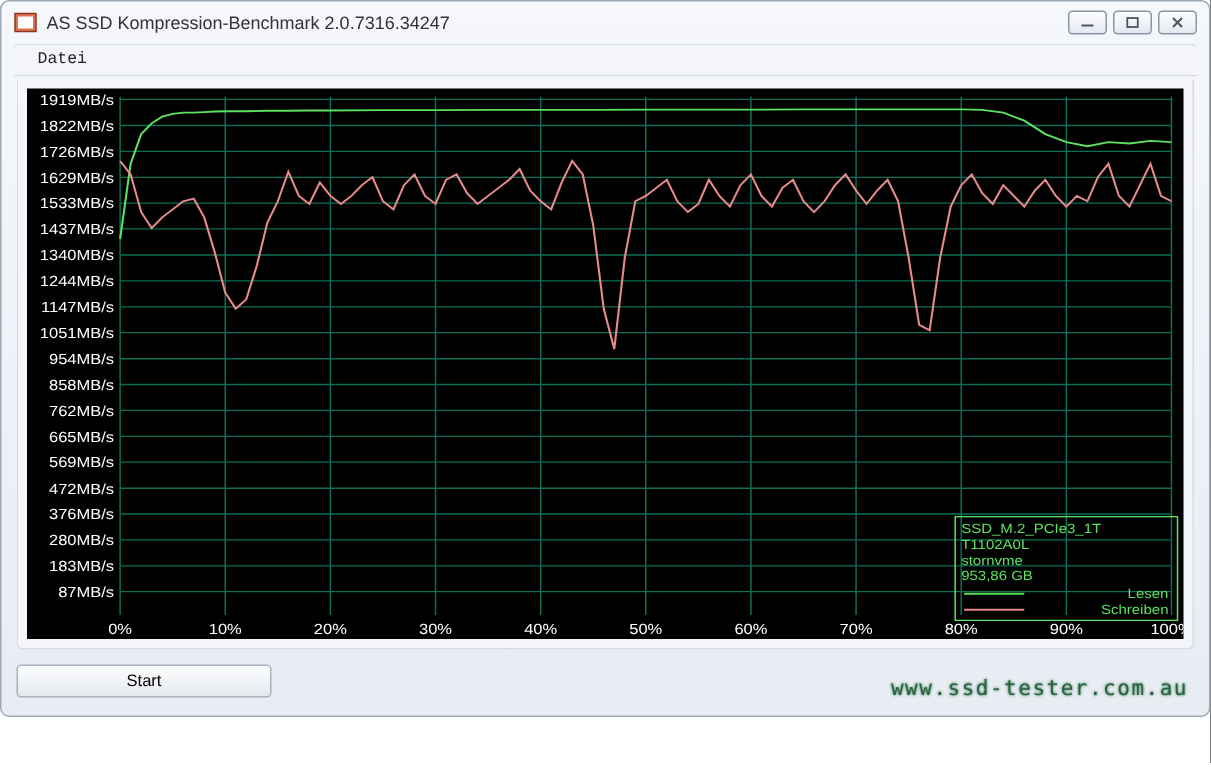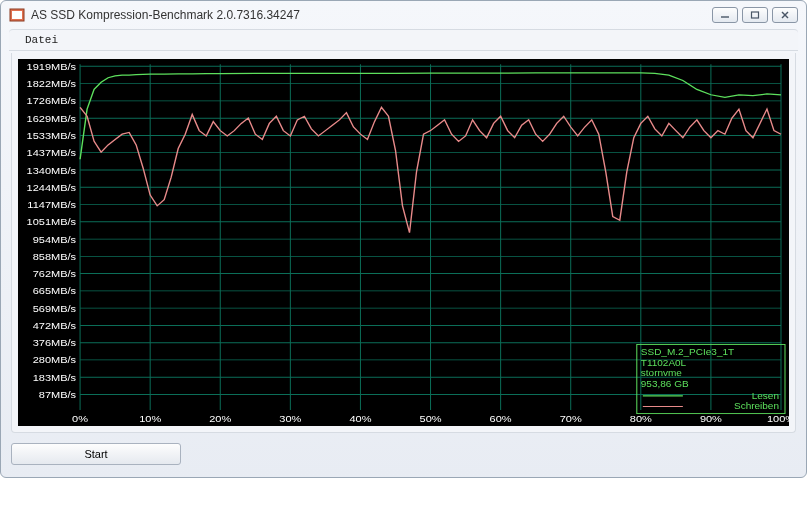--- a/index.html
+++ b/index.html
@@ -142,13 +142,14 @@
           <line x1="624" y1="392" x2="664" y2="392" stroke="#e88a8a" stroke-width="1.4"></line>
           <text x="760" y="395" text-anchor="end" class="legend-text">Schreiben</text>
         </svg>
     </div>
   </div>
 
   <div class="bottom-bar">
     <button class="btn">Start</button>
   </div>
 
+  <div class="watermark">www.ssd-tester.com.au</div>
 </div>
 
 </body></html>

